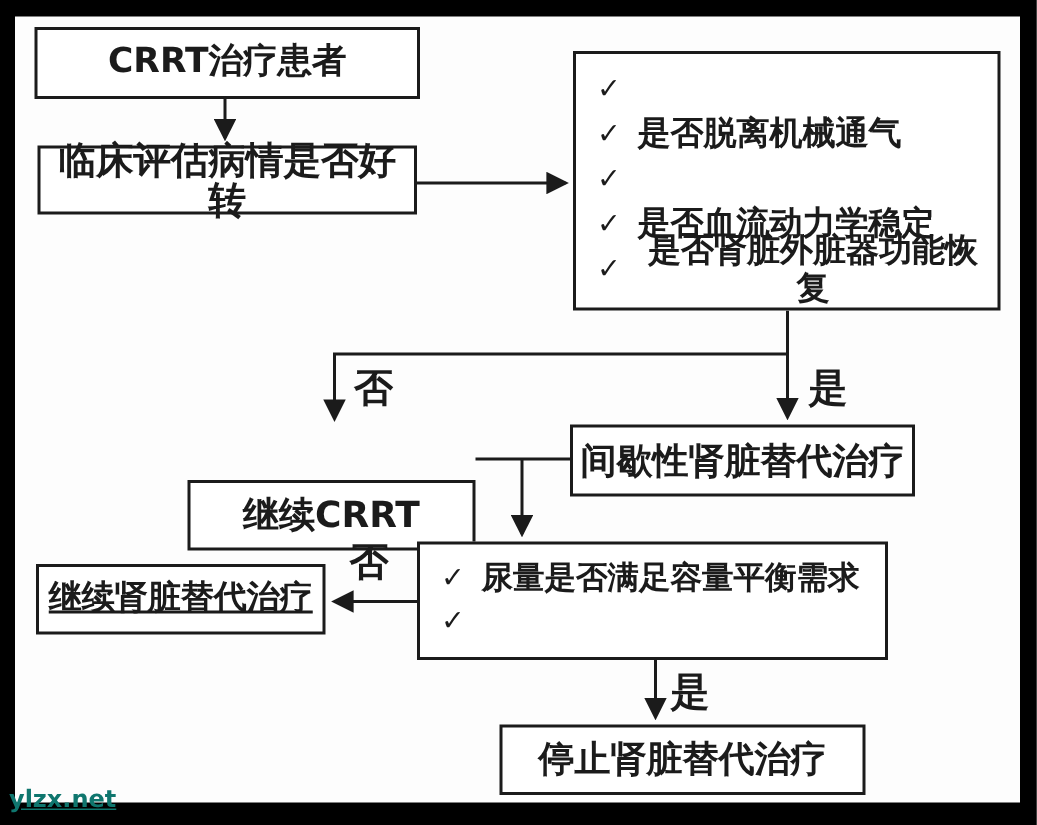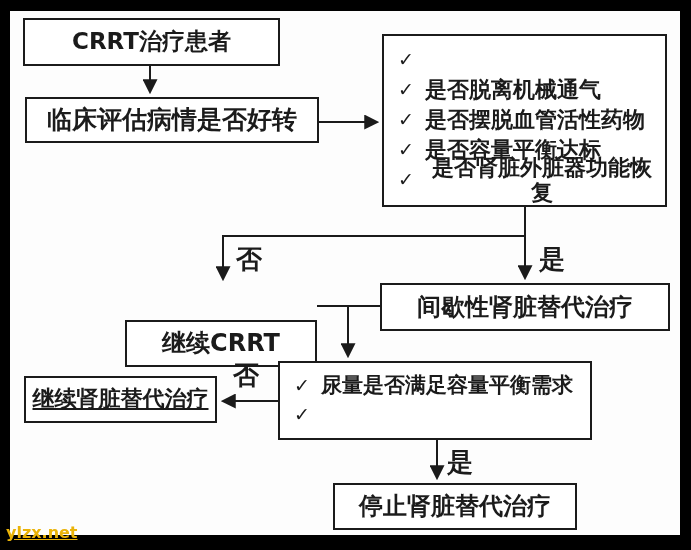--- a/index.html
+++ b/index.html
@@ -40,31 +40,31 @@
   }
   svg.connectors {
     position: absolute; left: 0; top: 0;
     width: 691px; height: 550px;
     pointer-events: none;
   }
   svg.connectors line { stroke: #1b1b1b; stroke-width: 2; }
   .watermark {
     position: absolute; left: 6px; top: 523px;
     font-size: 16px; font-weight: 700;
-    color: #eab308;
+    color: #0f766e;
     text-decoration: underline;
     z-index: 5; letter-spacing: 0px;
   }
   
   #node-start        { left: 23px;  top: 18px;  width: 257px; height: 48px;  font-size: 23px; }
-  #node-assess       { left: 25px;  top: 97px;  width: 294px; height: 46px;  font-size: 25px; }
+  #node-assess       { left: 25px;  top: 97px;  width: 253px; height: 46px;  font-size: 25px; }
   #node-criteria     { left: 382px; top: 34px;  width: 285px; height: 173px; }
   #node-criteria .check-row { height: 30px; font-size: 22px; }
   #node-continue-crrt{ left: 125px; top: 284px; width: 192px; height: 47px;  font-size: 24px; margin-top: 36px; }
-  #node-irrt         { left: 380px; top: 283px; width: 290px; height: 48px;  font-size: 24px; text-align: right; }
+  #node-irrt         { left: 380px; top: 283px; width: 230px; height: 48px;  font-size: 24px; text-align: right; }
   #node-continue-rrt { left: 24px;  top: 376px; width: 193px; height: 47px;  font-size: 22px; text-decoration: underline; }
   #node-stop-criteria{ left: 278px; top: 361px; width: 314px; height: 79px; }
   #node-stop-criteria .check-row { height: 29px; font-size: 21px; }
   #node-stop-rrt     { left: 333px; top: 483px; width: 244px; height: 47px;  font-size: 24px; }
   #label-no-upper  { left: 236px; top: 246px; }
   #label-yes-upper { left: 539px; top: 246px; }
   #label-no-lower  { left: 233px; top: 362px; }
   #label-yes-lower { left: 447px; top: 449px; }
 </style>
 </head>
@@ -98,25 +98,24 @@
   <div class="node list" id="node-criteria">
     <div class="check-row">
       <span class="check-glyph">✓</span>
     </div>
     <div class="check-row">
       <span class="check-glyph">✓</span>
       <span>是否脱离机械通气</span>
     </div>
     <div class="check-row">
       <span class="check-glyph">✓</span>
-      <span>是否摆脱血管活性药物</span>
     </div>
     <div class="check-row">
       <span class="check-glyph">✓</span>
-      <span>是否容量平衡达标</span>
+      <span>是否血流动力学稳定</span>
     </div>
     <div class="check-row">
       <span class="check-glyph">✓</span>
       <span>是否肾脏外脏器功能恢复</span>
     </div>
   </div>
 
   <div class="node" id="node-continue-crrt">继续CRRT</div>
 
   <div class="node" id="node-irrt">间歇性肾脏替代治疗</div>

